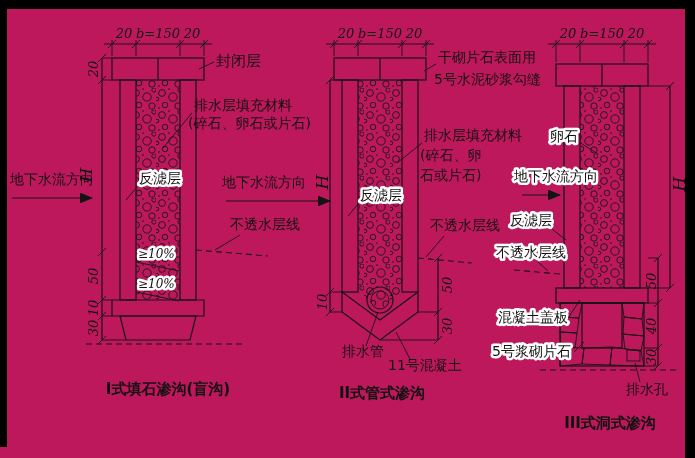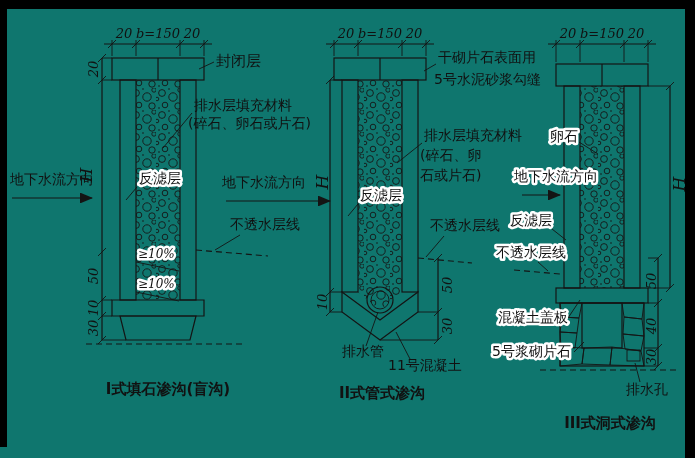--- a/index.html
+++ b/index.html
@@ -1,16 +1,16 @@
 <!DOCTYPE html>
 <html><head>
 <meta charset="utf-8">
 <style>
   html,body{margin:0;padding:0;background:#e8e8e8}
-  #canvas{position:relative;width:695px;height:458px;background:#0f766e;overflow:hidden;
+  #canvas{position:relative;width:695px;height:458px;background:#be185d;overflow:hidden;
           font-family:"DejaVu Sans",sans-serif}
   svg{display:block}
   .ln{stroke:#141414;stroke-width:1.2;fill:none}
   .thin{stroke:#141414;stroke-width:0.9;fill:none}
   .dash{stroke:#141414;stroke-width:1.1;fill:none;stroke-dasharray:6 4}
   .lbl{font-size:14px;fill:#111}
   .lbl2{font-size:15px;fill:#111}
   .num{font-family:"DejaVu Serif",serif;font-style:italic;font-size:13px;fill:#111}
   .bignum{font-size:17px}
   .halo{paint-order:stroke;stroke:#ffffff;stroke-width:5px;stroke-linejoin:round}

